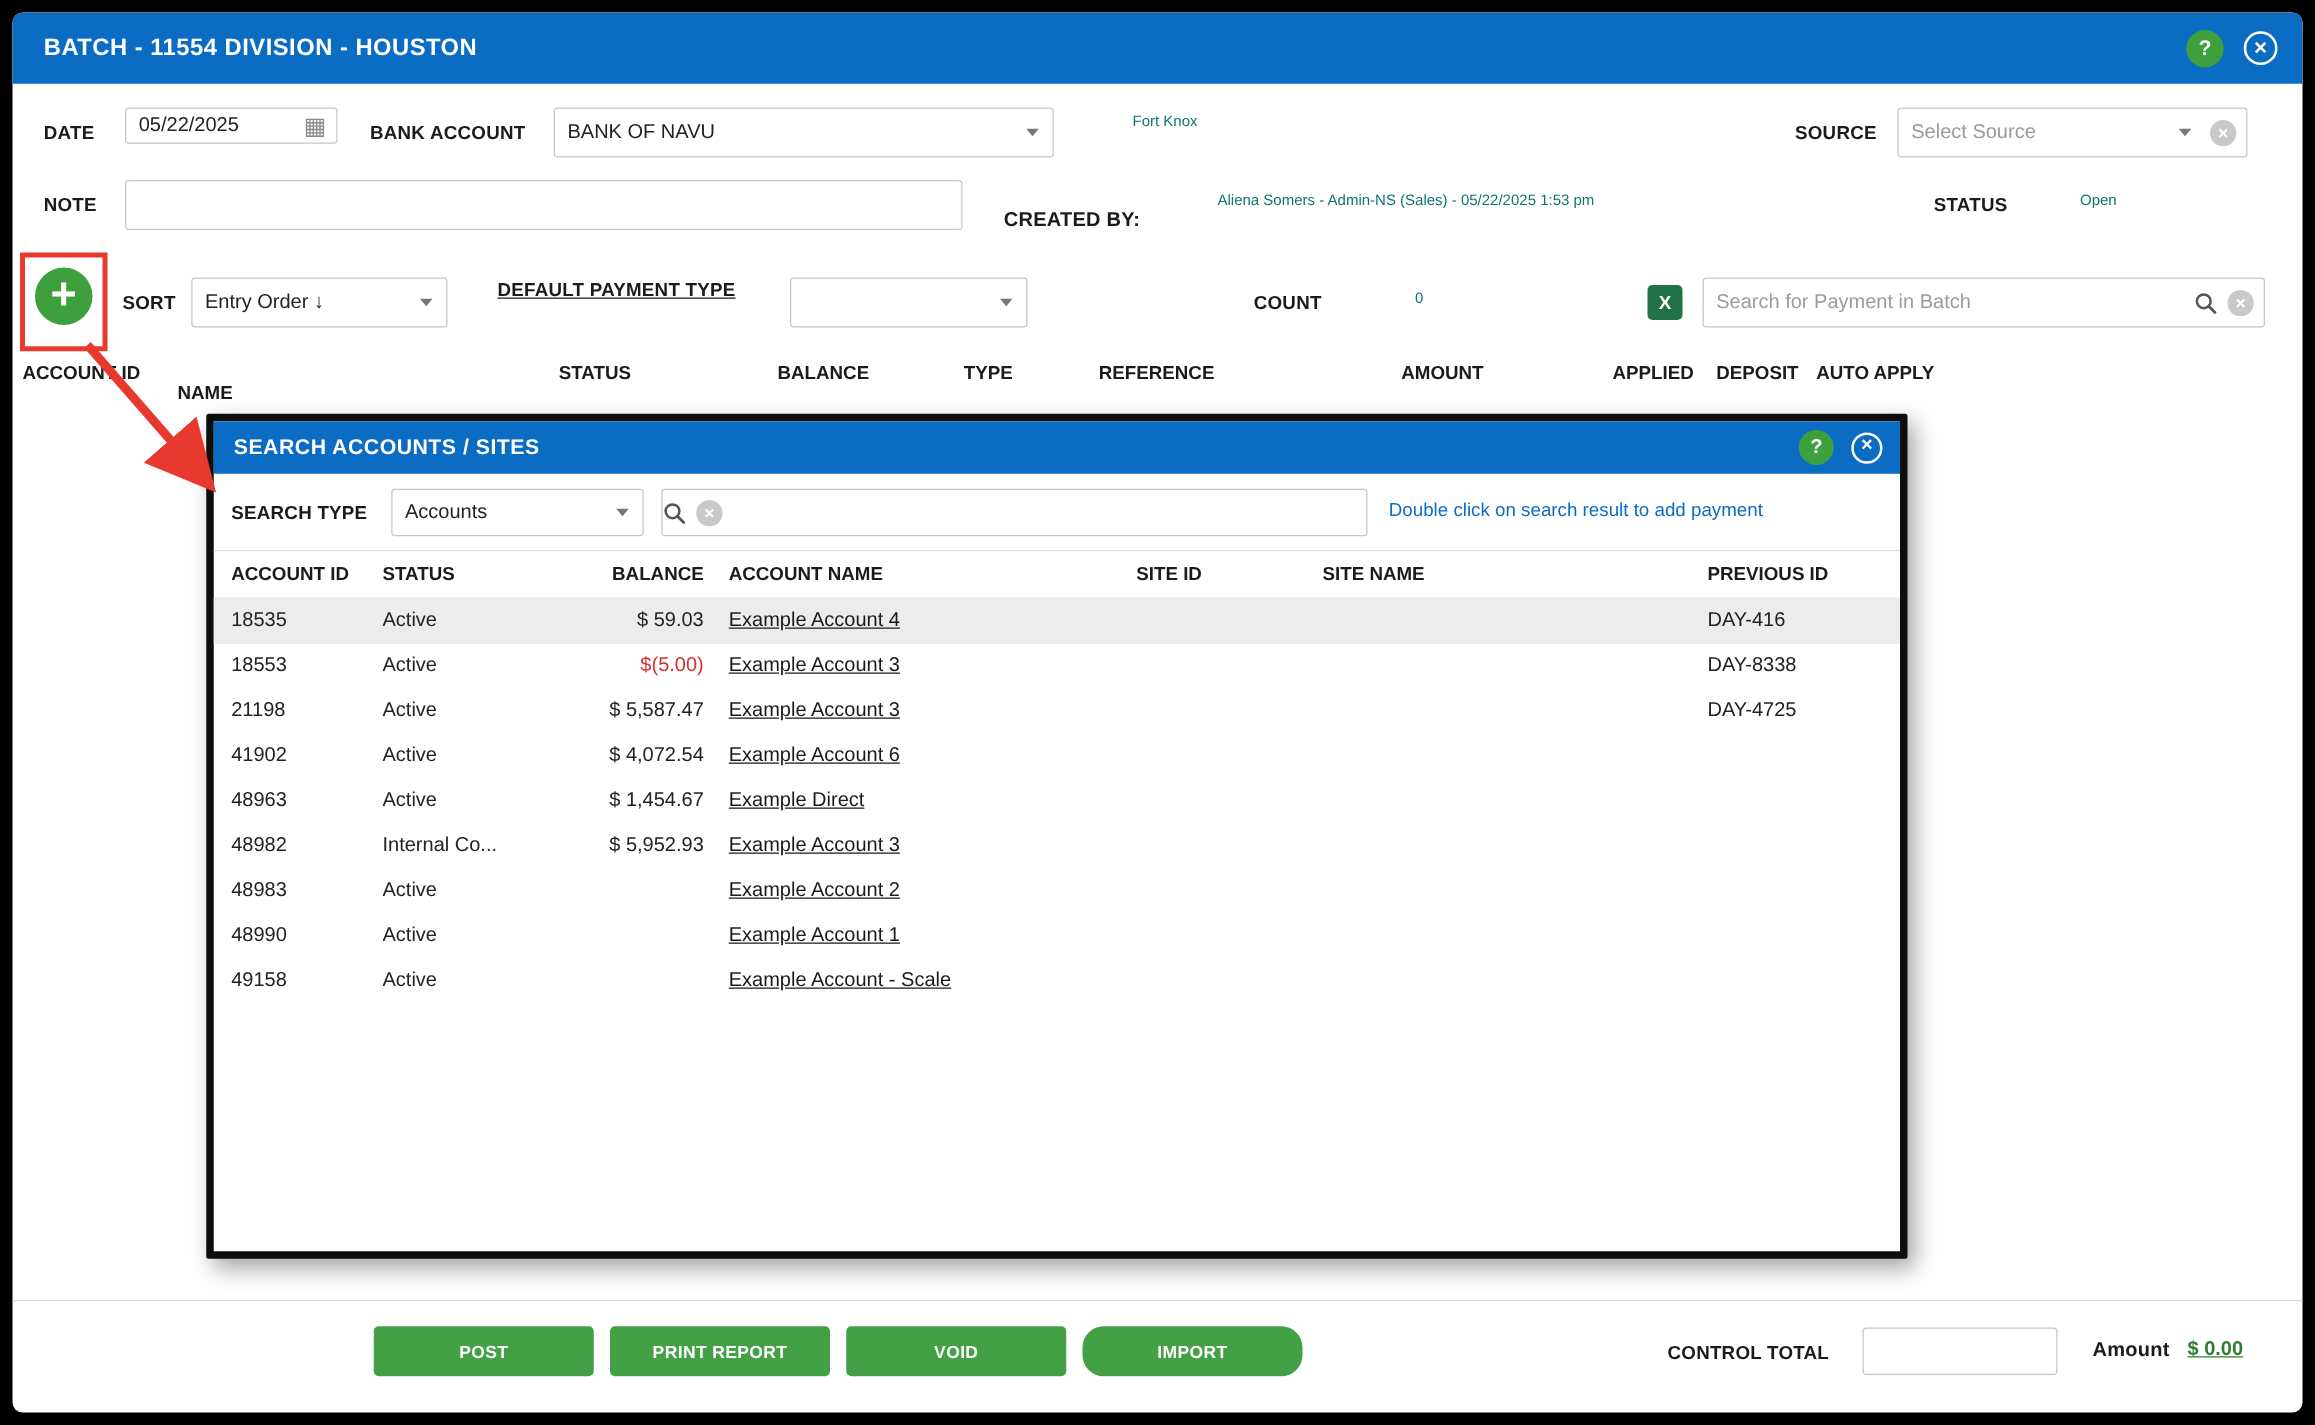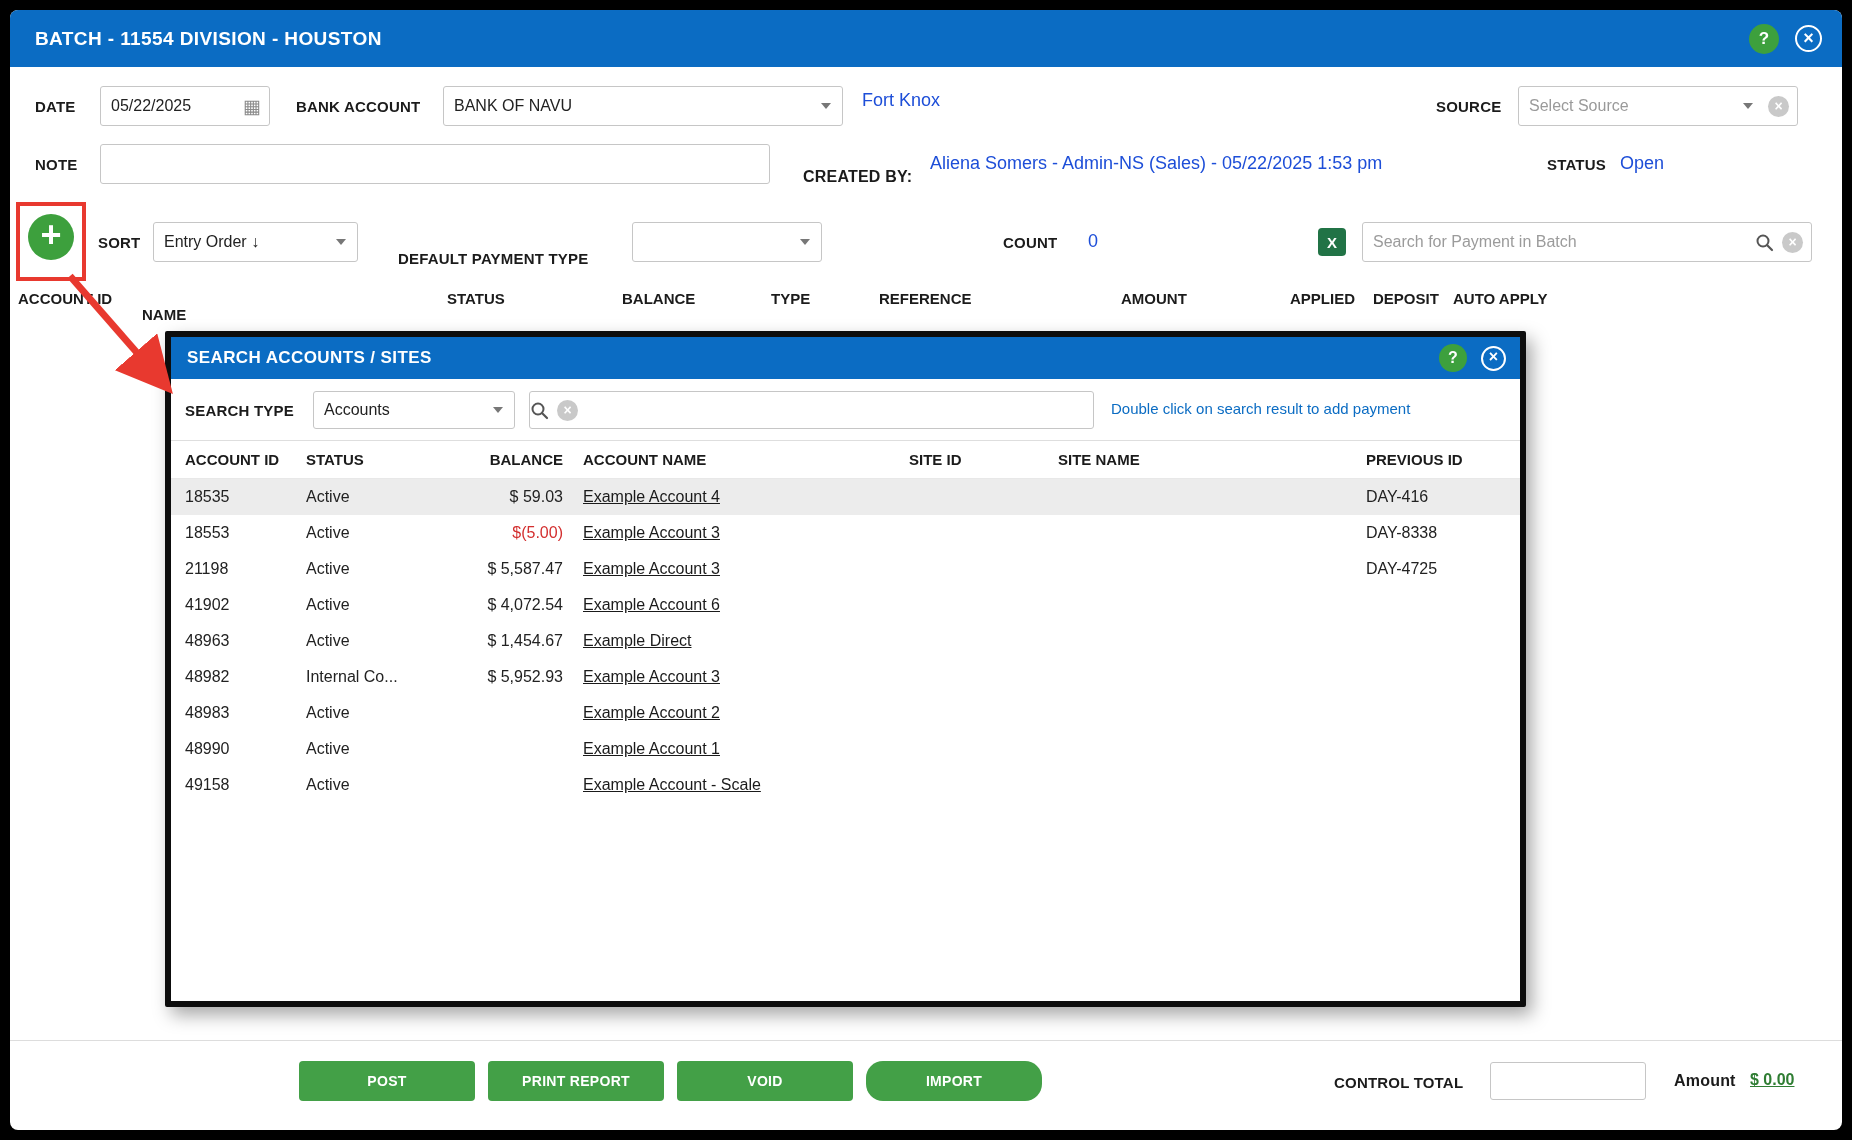--- a/index.html
+++ b/index.html
@@ -28,21 +28,21 @@
     background:var(--icon-green,#3da03d); color:#fff; font-weight:bold; font-size:17px;
     display:flex; align-items:center; justify-content:center; cursor:pointer;
   }
   .close-circle {
     width:27px; height:27px; border-radius:50%; border:2.5px solid #fff;
     color:#fff; font-weight:bold; font-size:18px; line-height:1;
     display:flex; align-items:center; justify-content:center; cursor:pointer; padding-bottom:2px;
   }
   
   .label { position:absolute; font-size:15px; font-weight:bold; color:#1b1b1b; letter-spacing:.2px; white-space:nowrap; }
-  .value-text { position:absolute; font-size:18px; color:#1d4ed8; white-space:nowrap; }
+  .value-text { position:absolute; font-size:12px; color:#0f766e; white-space:nowrap;margin-left:44px; }
   .input-wrap {
     position:absolute; border:1px solid #c6c6c6; border-radius:3px; background:#fff;
     display:flex; align-items:center; padding-right:8px;
   }
   .input-wrap input {
     flex:1; min-width:0; height:100%; border:none; outline:none; background:transparent;
     font-family:inherit; font-size:16px; color:#222; padding:0 10px;
   }
   .input-wrap input::placeholder { color:#9b9b9b; }
   .fake-select {
@@ -140,21 +140,21 @@
 
   <div class="titlebar">
     <span class="titlebar-title">BATCH - 11554 DIVISION - HOUSTON</span>
     <span class="titlebar-icons">
       <span class="help-circle">?</span>
       <span class="close-circle">×</span>
     </span>
   </div>
 
   <span class="label" style="left:25px; top:88px;">DATE</span>
-  <div class="input-wrap" style="left:90px; top:76px; width:170px; height:40px;">
+  <div class="input-wrap" style="left:90px; top:76px; width:170px; height:29px;">
     <input value="05/22/2025" style="">
     <span class="cal-icon">▦</span>
   </div>
   <span class="label" style="left:286px; top:88px;">BANK ACCOUNT</span>
   <div class="fake-select" style="left:433px; top:76px; width:400px; height:40px;">
     <span>BANK OF NAVU</span>
     <span class="chevron"></span>
   </div>
   <span class="value-text" style="left:852px; top:80px;">Fort Knox</span>
   <span class="label" style="left:1426px; top:88px;">SOURCE</span>
@@ -172,21 +172,21 @@
   <span class="value-text" style="left:920px; top:143px;">Aliena Somers - Admin-NS (Sales) - 05/22/2025 1:53 pm</span>
   <span class="label" style="left:1537px; top:146px;">STATUS</span>
   <span class="value-text" style="left:1610px; top:143px;">Open</span>
 
   <span class="plus-circle">+</span>
   <span class="label" style="left:88px; top:224px;">SORT</span>
   <div class="fake-select" style="left:143px; top:212px; width:205px; height:40px;">
     <span>Entry Order ↓</span>
     <span class="chevron"></span>
   </div>
-  <span class="label" style="left:388px; top:240px;">DEFAULT PAYMENT TYPE</span>
+  <span class="label" style="left:388px; top:214px;text-decoration:underline;">DEFAULT PAYMENT TYPE</span>
   <div class="fake-select" style="left:622px; top:212px; width:190px; height:40px;">
     <span></span>
     <span class="chevron"></span>
   </div>
   <span class="label" style="left:993px; top:224px;">COUNT</span>
   <span class="value-text" style="left:1078px; top:221px;">0</span>
   <span class="excel-icon" style="left:1308px; top:218px;">X</span>
   <div class="search-box" style="left:1352px; top:212px; width:450px; height:40px;">
     <input placeholder="Search for Payment in Batch" style="">
     <span class="mag-icon">

